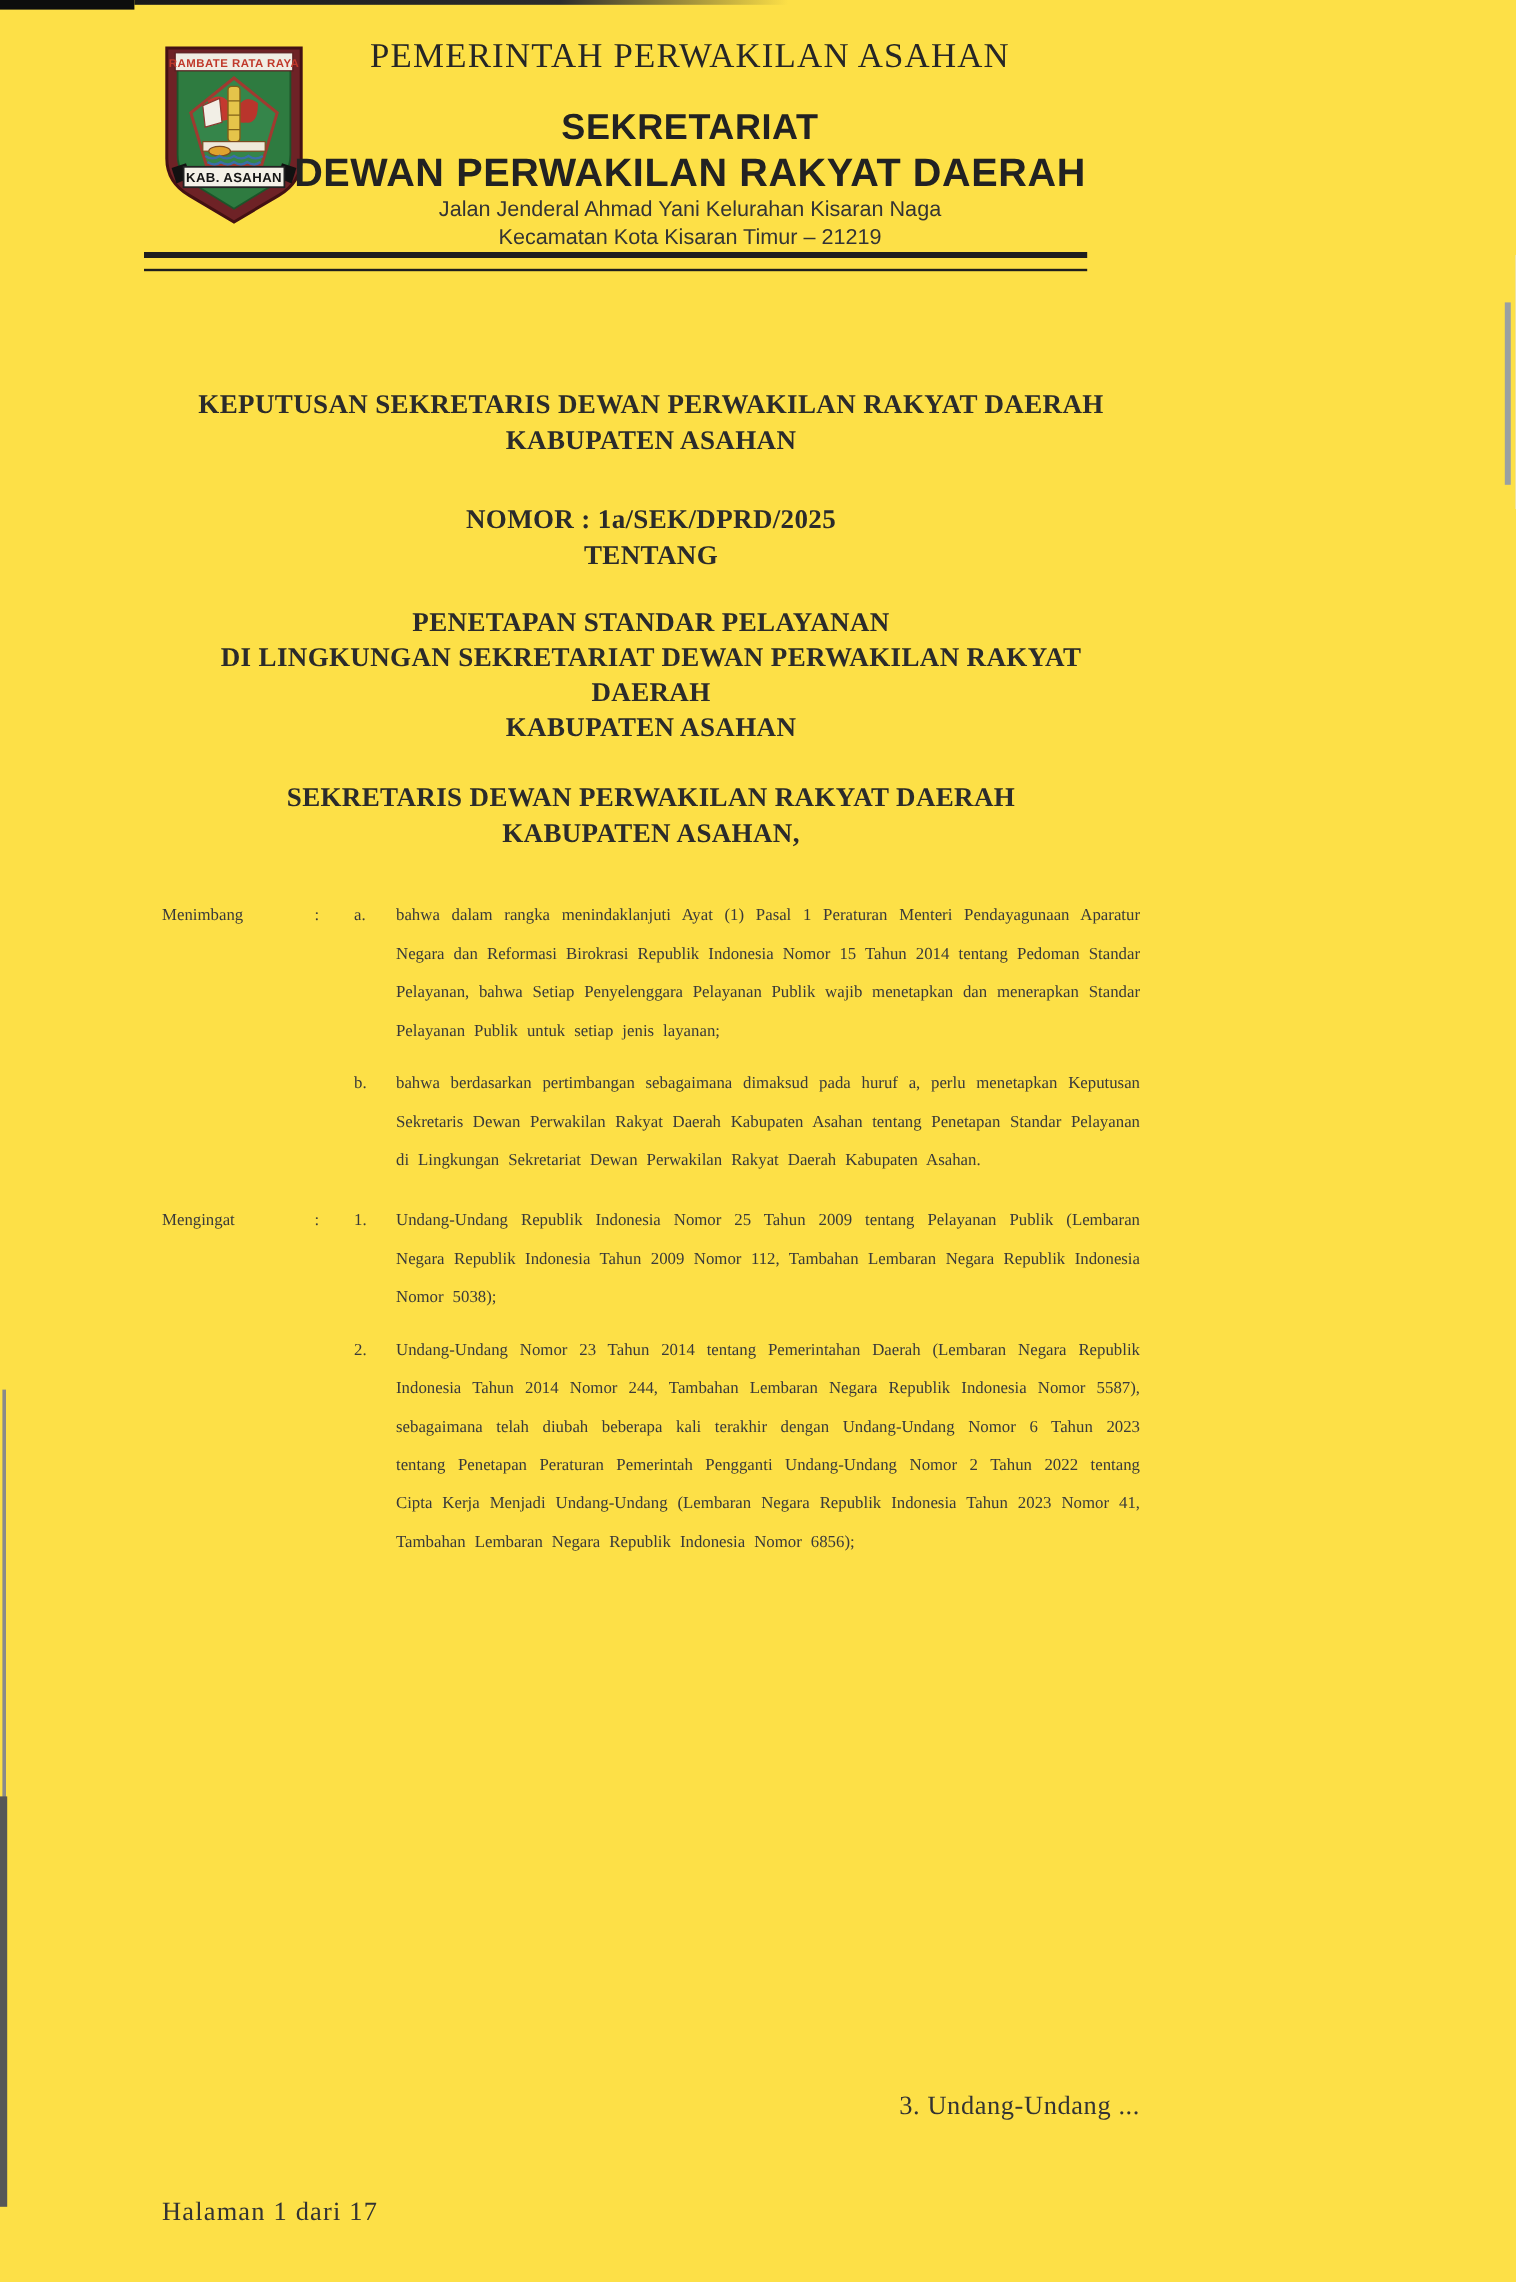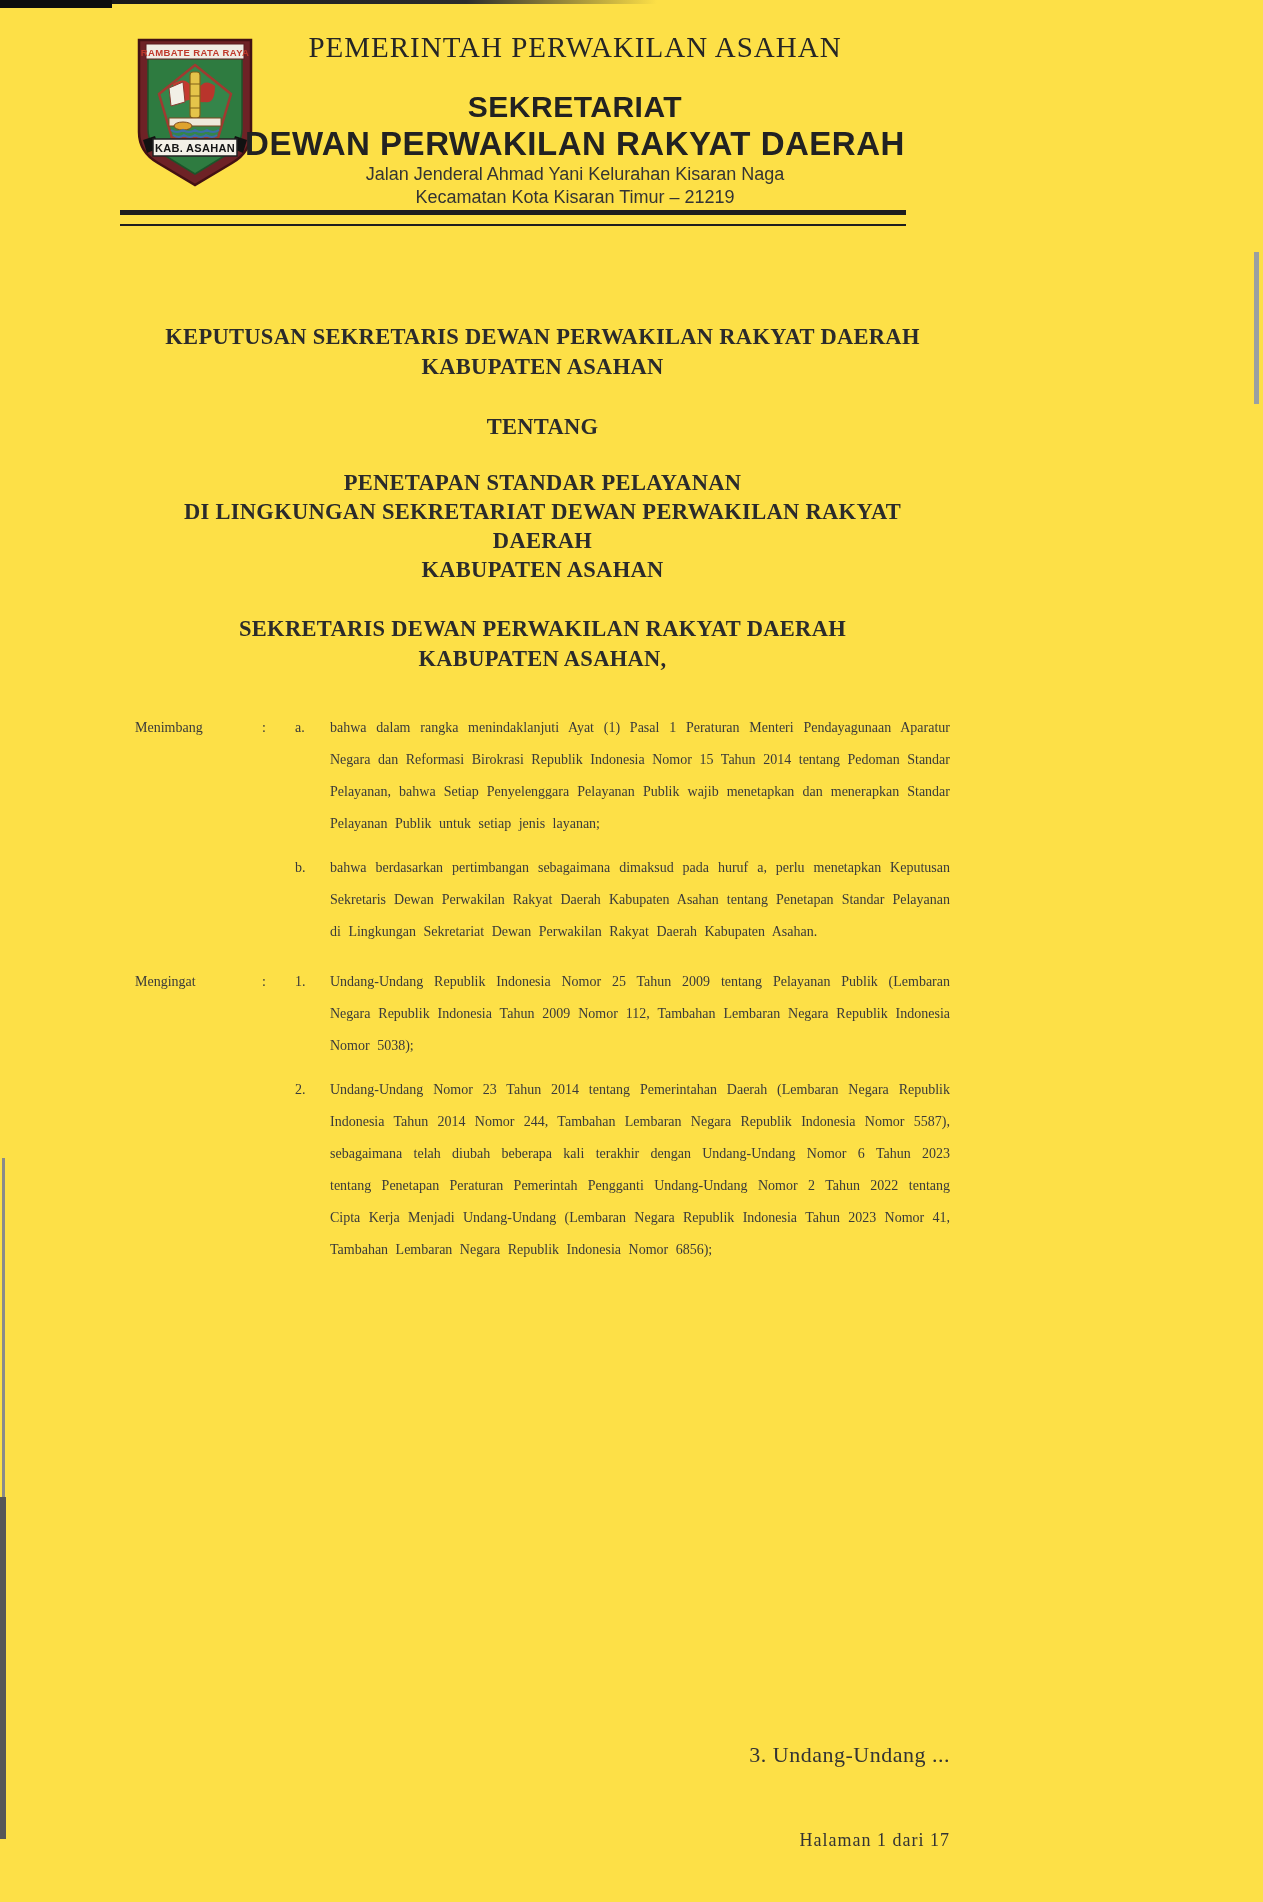--- a/index.html
+++ b/index.html
@@ -27,36 +27,36 @@
   .h-sek{font-family:"Liberation Sans",sans-serif;font-weight:bold;font-size:30px;color:#222;line-height:36px;letter-spacing:.5px;margin-top:25px;}
   .h-dprd{font-family:"Liberation Sans",sans-serif;font-weight:bold;font-size:33px;color:#222;line-height:38px;letter-spacing:.5px;text-align:center;}
   .h-addr{font-family:Liberation Sans, sans-serif;font-size:18px;color:#343434;line-height:23px;}
   .header-rule{position:absolute;left:120px;top:210px;width:786px;height:9px;
     border-top:5px solid #1e1e1e;border-bottom:2px solid #1e1e1e;}
 
   
   .doc{position:absolute;left:135px;top:322px;width:815px;}
   .ttl{font-weight:bold;font-size:22.5px;line-height:30px;color:#2b2b2b;text-align:center;letter-spacing:.3px;}
   .ttl-nomor{margin-top:36px;}
-  .ttl-tentang{margin-top:30px;}
+  .ttl-tentang{}
   .ttl-subject{margin-top:26px;line-height:29px;}
   .ttl-authority{margin-top:30px;}
 
   .sect{display:flex;align-items:flex-start;font-size:14px;line-height:32px;}
   .sect-first{margin-top:38px;}
   .sect-label{width:127px;flex:0 0 auto;}
   .sect-colon{width:33px;flex:0 0 auto;text-align:left;}
   .sect-marker{width:35px;flex:0 0 auto;}
   .sect-text{flex:1 1 auto;text-align:justify;word-spacing:4px;}
   .cont-row{margin-top:12px;}
 
   .catchword{position:absolute;left:135px;top:1742px;width:815px;text-align:right;
     font-size:22px;color:#333;letter-spacing:.5px;}
-  .page-footer{position:absolute;left:135px;top:1830px;width:815px;text-align:right;
-    font-size:18px;color:#333;letter-spacing:1px;}
+  .page-footer{position:absolute;left:135px;top:1830px;width:815px;text-align:left;
+    font-size:22px;color:#333;letter-spacing:1px;}
 </style>
 </head>
 <body>
 
 <div class="page">
 
   <div class="artifact artifact-top-1"></div>
   <div class="artifact artifact-top-2"></div>
   <div class="artifact artifact-right"></div>
   <div class="artifact artifact-left-thin"></div>
@@ -104,20 +104,21 @@
     <div class="h-addr">Kecamatan Kota Kisaran Timur – 21219</div>
   </div>
 
   <div class="header-rule"></div>
 
   <div class="doc">
 
     <div class="ttl">KEPUTUSAN SEKRETARIS DEWAN PERWAKILAN RAKYAT DAERAH</div>
     <div class="ttl">KABUPATEN ASAHAN</div>
 
+    <div class="ttl ttl-nomor">NOMOR : 1a/SEK/DPRD/2025</div>
 
     <div class="ttl ttl-tentang">TENTANG</div>
 
     <div class="ttl ttl-subject">PENETAPAN STANDAR PELAYANAN</div>
     <div class="ttl" style="line-height:29px;">DI LINGKUNGAN SEKRETARIAT DEWAN PERWAKILAN RAKYAT DAERAH</div>
     <div class="ttl" style="line-height:29px;">KABUPATEN ASAHAN</div>
 
     <div class="ttl ttl-authority">SEKRETARIS DEWAN PERWAKILAN RAKYAT DAERAH</div>
     <div class="ttl">KABUPATEN ASAHAN,</div>
 

